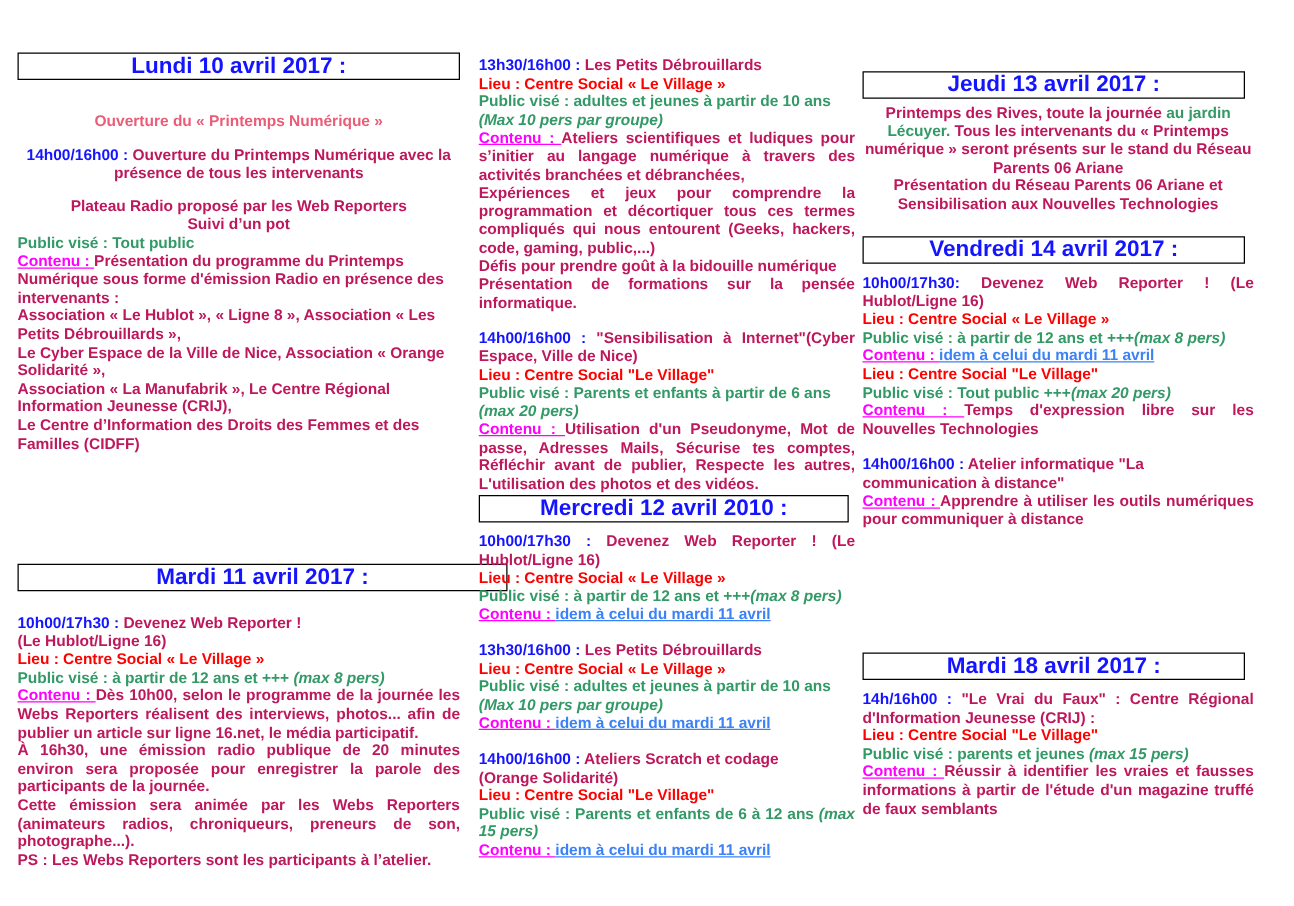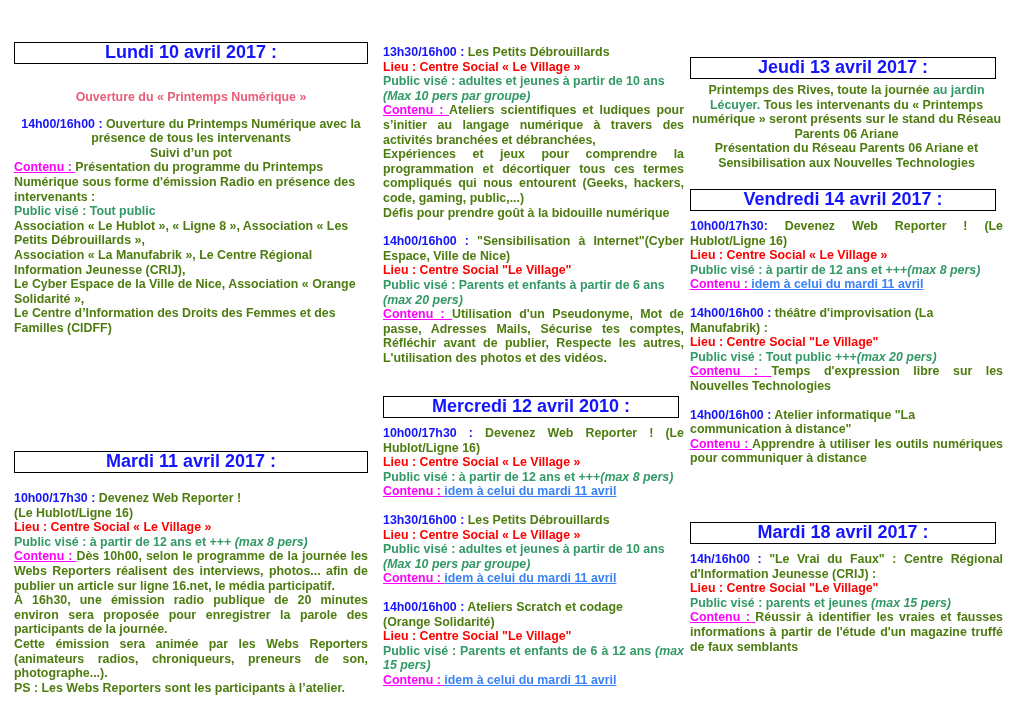--- a/index.html
+++ b/index.html
@@ -21,62 +21,64 @@
   .block{position:relative;}
   p.line{margin:0;padding:0;}
   .align-left{text-align:left;}
   .align-center{text-align:center;}
   .align-justify{text-align:justify;text-justify:inter-word;}
   .s-time{color:var(--blue,#1414ff);}
   .s-loc{color:var(--red,#ff0000);}
   .s-pub{color:var(--green,#339966);}
   .s-pubi{color:var(--green,#339966);font-style:italic;}
   .s-cont{color:var(--magenta,#ff00ff);text-decoration:underline;}
-  .s-txt{color:#4d7c0f;}
+  .s-txt{color:#be185d;}
   .s-txtu{color:#3b82f6;text-decoration:underline;}
   .s-pink{color:var(--pink,#ea5c77);}
   .s-grn{color:var(--green,#339966);}
 </style>
 </head>
 <body>
 
 <div class="page">
   <div class="col col-left">
       <div class="datebox" style="width: 354px;"><span class="dlabel">Lundi 10 avril 2017 :</span></div>
       <div class="block" style="height: 361px;">
         <p class="line align-center" style="margin-top: 26px;"><span class="s-pink">Ouverture du « Printemps Numérique »</span></p>
         <p class="line align-center" style="margin-top: 12px;"><span class="s-time">14h00/16h00 : </span><span class="s-txt">Ouverture du Printemps Numérique avec la présence de tous les intervenants</span></p>
+        <p class="line align-center" style="margin-top: 12px;"><span class="s-txt">Plateau Radio proposé par les Web Reporters</span></p>
         <p class="line align-center"><span class="s-txt">Suivi d’un pot</span></p>
+        <p class="line align-left"><span class="s-pub">Public visé : Tout public</span></p>
         <p class="line align-left"><span class="s-cont">Contenu : </span><span class="s-txt">Présentation du programme du Printemps Numérique sous forme d'émission Radio en présence des intervenants :</span></p>
-        <p class="line align-left"><span class="s-pub">Public visé : Tout public</span></p>
         <p class="line align-left"><span class="s-txt">Association « Le Hublot », « Ligne 8 », Association « Les Petits Débrouillards »,</span></p>
+        <p class="line align-left"><span class="s-txt">Le Cyber Espace de la Ville de Nice, Association « Orange Solidarité »,</span></p>
         <p class="line align-left"><span class="s-txt">Association « La Manufabrik », Le Centre Régional Information Jeunesse (CRIJ),</span></p>
-        <p class="line align-left"><span class="s-txt">Le Cyber Espace de la Ville de Nice, Association « Orange Solidarité »,</span></p>
         <p class="line align-left"><span class="s-txt">Le Centre d’Information des Droits des Femmes et des Familles (CIDFF)</span></p>
       </div>
-      <div class="datebox" style="width: 354px;"><span class="dlabel">Mardi 11 avril 2017 :</span></div>
+      <div class="datebox" style="width: 392px;"><span class="dlabel">Mardi 11 avril 2017 :</span></div>
       <div class="block">
         <p class="line align-left" style="margin-top: 18px;"><span class="s-time">10h00/17h30 : </span><span class="s-txt">Devenez Web Reporter !</span></p>
         <p class="line align-left"><span class="s-txt">(Le Hublot/Ligne 16)</span></p>
         <p class="line align-left"><span class="s-loc">Lieu : Centre Social « Le Village »</span></p>
         <p class="line align-left"><span class="s-pub">Public visé : à partir de 12 ans et +++ </span><span class="s-pubi">(max 8 pers)</span></p>
         <p class="line align-justify"><span class="s-cont">Contenu : </span><span class="s-txt">Dès 10h00, selon le programme de la journée les Webs Reporters réalisent des interviews, photos... afin de publier un article sur ligne 16.net, le média participatif.</span></p>
         <p class="line align-justify"><span class="s-txt">À 16h30, une émission radio publique de 20 minutes environ sera proposée pour enregistrer la parole des participants de la journée.</span></p>
         <p class="line align-justify"><span class="s-txt">Cette émission sera animée par les Webs Reporters (animateurs radios, chroniqueurs, preneurs de son, photographe...).</span></p>
         <p class="line align-left"><span class="s-txt">PS : Les Webs Reporters sont les participants à l’atelier.</span></p>
       </div>
     </div>
   <div class="col col-middle">
       <div class="block" style="height: 351px;">
         <p class="line align-left" style="margin-top: 1px;"><span class="s-time">13h30/16h00 : </span><span class="s-txt">Les Petits Débrouillards</span></p>
         <p class="line align-left"><span class="s-loc">Lieu : Centre Social « Le Village »</span></p>
         <p class="line align-left"><span class="s-pub">Public visé : adultes et jeunes à partir de 10 ans </span><span class="s-pubi">(Max 10 pers par groupe)</span></p>
         <p class="line align-justify"><span class="s-cont">Contenu : </span><span class="s-txt">Ateliers scientifiques et ludiques pour s’initier au langage numérique à travers des activités branchées et débranchées,</span></p>
         <p class="line align-justify"><span class="s-txt">Expériences et jeux pour comprendre la programmation et décortiquer tous ces termes compliqués qui nous entourent (Geeks, hackers, code, gaming, public,...)</span></p>
         <p class="line align-left"><span class="s-txt">Défis pour prendre goût à la bidouille numérique</span></p>
+        <p class="line align-justify"><span class="s-txt">Présentation de formations sur la pensée informatique.</span></p>
         <p class="line align-justify" style="margin-top: 14px;"><span class="s-time">14h00/16h00 : </span><span class="s-txt">"Sensibilisation à Internet"(Cyber Espace, Ville de Nice)</span></p>
         <p class="line align-left"><span class="s-loc">Lieu : Centre Social "Le Village"</span></p>
         <p class="line align-left"><span class="s-pub">Public visé : Parents et enfants à partir de 6 ans </span><span class="s-pubi">(max 20 pers)</span></p>
         <p class="line align-justify"><span class="s-cont">Contenu : </span><span class="s-txt">Utilisation d'un Pseudonyme, Mot de passe, Adresses Mails, Sécurise tes comptes, Réfléchir avant de publier, Respecte les autres, L'utilisation des photos et des vidéos.</span></p>
       </div>
       <div class="datebox" style="width: 296px;"><span class="dlabel">Mercredi 12 avril 2010 :</span></div>
       <div class="block">
         <p class="line align-justify" style="margin-top: 8px;"><span class="s-time">10h00/17h30 : </span><span class="s-txt">Devenez Web Reporter ! (Le Hublot/Ligne 16)</span></p>
         <p class="line align-left"><span class="s-loc">Lieu : Centre Social « Le Village »</span></p>
         <p class="line align-justify"><span class="s-pub">Public visé : à partir de 12 ans et +++</span><span class="s-pubi">(max 8 pers)</span></p>
@@ -97,21 +99,20 @@
       <div class="block" style="height: 106px;">
         <p class="line align-center" style="margin-top: 4px;"><span class="s-txt">Printemps des Rives, toute la journée </span><span class="s-grn">au jardin Lécuyer.</span><span class="s-txt"> Tous les intervenants du « Printemps numérique »  seront présents sur le stand du Réseau Parents 06 Ariane</span></p>
         <p class="line align-center"><span class="s-txt">Présentation du Réseau Parents 06 Ariane et Sensibilisation aux Nouvelles Technologies</span></p>
       </div>
       <div class="datebox" style="width: 306px;"><span class="dlabel">Vendredi 14 avril 2017 :</span></div>
       <div class="block" style="height: 303px;">
         <p class="line align-justify" style="margin-top: 8px;"><span class="s-time">10h00/17h30: </span><span class="s-txt">Devenez Web Reporter ! (Le Hublot/Ligne 16)</span></p>
         <p class="line align-left"><span class="s-loc">Lieu : Centre Social « Le Village »</span></p>
         <p class="line align-justify"><span class="s-pub">Public visé : à partir de 12 ans et +++</span><span class="s-pubi">(max 8 pers)</span></p>
         <p class="line align-left"><span class="s-cont">Contenu : </span><span class="s-txtu">idem à celui du mardi 11 avril</span></p>
-        <p class="line align-left" style="margin-top: 14px;"><span class="s-time">14h00/16h00 : </span><span class="s-txt">théâtre d'improvisation (La Manufabrik) :</span></p>
         <p class="line align-left"><span class="s-loc">Lieu : Centre Social "Le Village"</span></p>
         <p class="line align-left"><span class="s-pub">Public visé : Tout public +++</span><span class="s-pubi">(max 20 pers)</span></p>
         <p class="line align-justify"><span class="s-cont">Contenu :  </span><span class="s-txt">Temps d'expression libre sur les Nouvelles Technologies</span></p>
         <p class="line align-left" style="margin-top: 14px;"><span class="s-time">14h00/16h00 : </span><span class="s-txt">Atelier informatique "La communication à distance"</span></p>
         <p class="line align-justify"><span class="s-cont">Contenu :  </span><span class="s-txt">Apprendre à utiliser les outils numériques pour communiquer à distance</span></p>
       </div>
       <div class="datebox" style="width: 306px;"><span class="dlabel">Mardi 18 avril 2017 :</span></div>
       <div class="block">
         <p class="line align-justify" style="margin-top: 8px;"><span class="s-time">14h/16h00 : </span><span class="s-txt">"Le Vrai du Faux" : Centre Régional d'Information Jeunesse (CRIJ) :</span></p>
         <p class="line align-left"><span class="s-loc">Lieu : Centre Social "Le Village"</span></p>

